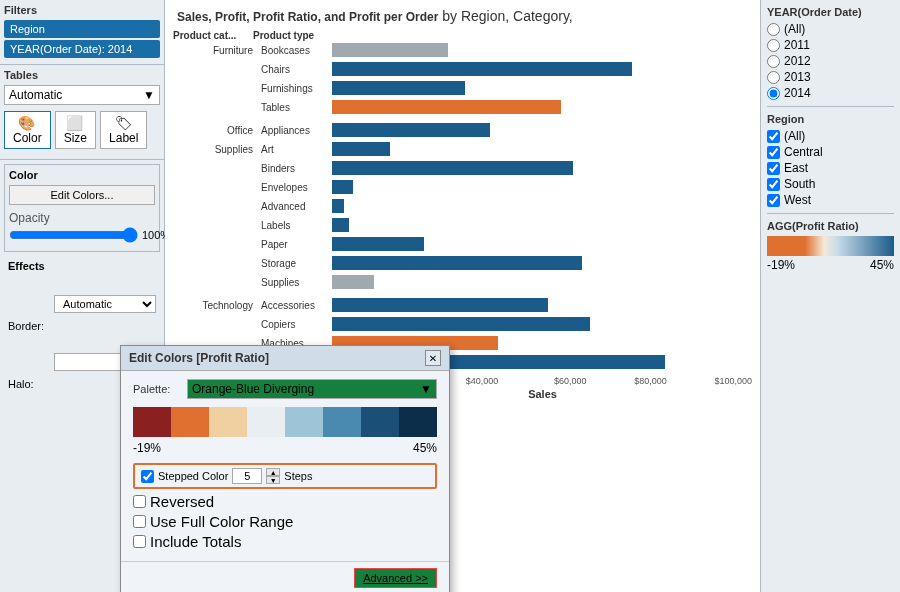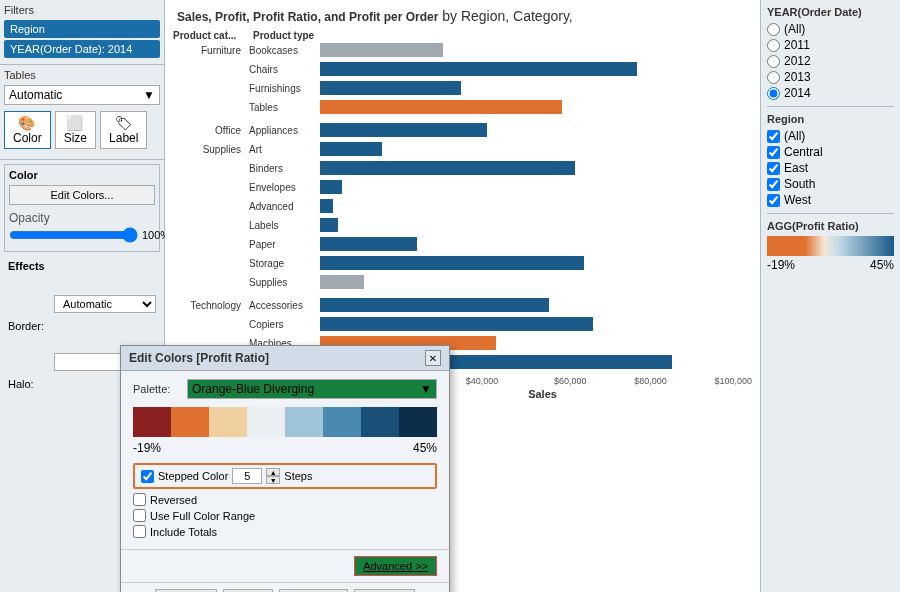--- a/index.html
+++ b/index.html
@@ -4,21 +4,21 @@
   <style>
     * { box-sizing: border-box; margin: 0; padding: 0; font-family: Arial, sans-serif; font-size: 12px; }
     body { background: #d0d8e0; width: 900px; height: 592px; overflow: hidden; position: relative; }
 
     .main-container { display: flex; width: 900px; height: 592px; }
 
     
     .left-panel { width: 165px; background: #e8edf2; border-right: 1px solid #b0bac4; display: flex; flex-direction: column; }
 
     .panel-section { border-bottom: 1px solid #b0bac4; padding: 4px; }
-    .panel-title { font-weight: normal; font-size: 11px; color: #333; margin-bottom: 4px; }
+    .panel-title { font-weight: bold; font-size: 11px; color: #333; margin-bottom: 4px; }
 
     .filter-item { background: #1a6ea8; color: white; padding: 3px 6px; margin-bottom: 2px; border-radius: 2px; font-size: 11px; }
 
     .marks-section { padding: 4px; }
     .marks-dropdown { width: 100%; border: 1px solid #aaa; background: white; padding: 2px 4px; font-size: 11px; display: flex; align-items: center; justify-content: space-between; cursor: pointer; margin-bottom: 6px; }
 
     .marks-icons { display: flex; gap: 4px; margin-bottom: 6px; }
     .marks-icon-item { display: flex; flex-direction: column; align-items: center; border: 1px solid #aaa; background: white; padding: 3px 8px; cursor: pointer; font-size: 10px; }
     .marks-icon-item.active { border-color: #1a6ea8; }
 
@@ -91,21 +91,21 @@
     .stepped-row { display: flex; align-items: center; gap: 4px; margin-bottom: 4px; border: 2px solid #e07030; padding: 3px 6px; border-radius: 2px; }
     .stepped-checkbox { margin: 0; }
     .stepped-label { font-size: 11px; }
     .steps-input { width: 30px; border: 1px solid #aaa; padding: 1px 2px; font-size: 11px; text-align: center; }
     .steps-spinner { display: flex; flex-direction: column; width: 14px; }
     .steps-spinner-btn { height: 8px; border: 1px solid #aaa; background: #e8e8e8; font-size: 7px; display: flex; align-items: center; justify-content: center; cursor: pointer; }
     .steps-text { font-size: 11px; }
 
     .checkbox-row { display: flex; align-items: center; gap: 4px; margin-bottom: 3px; }
     .checkbox-row input { margin: 0; }
-    .checkbox-row label { font-size: 11px; }
+    .checkbox-row label { font-size: 15px; }
 
     .dialog-bottom { display: flex; justify-content: space-between; align-items: center; padding: 6px 12px; border-top: 1px solid #ccc; }
     .advanced-btn { border: 1px solid #ef4444; background: #15803d; padding: 3px 8px; font-size: 11px; cursor: pointer; text-decoration: underline; }
 
     .dialog-buttons { padding: 6px 12px; display: flex; gap: 6px; justify-content: center; border-top: 1px solid #ccc; }
     .dialog-btn { border: 1px solid #aaa; background: #e8e8e8; padding: 3px 16px; font-size: 11px; cursor: pointer; min-width: 50px; text-align: center; }
     .section-gap { height: 4px; }
   </style>
 </head>
 <body>
@@ -173,21 +173,21 @@
     <div class="chart-title">
       <strong>Sales, Profit, Profit Ratio, and Profit per Order</strong> by Region, Category,
     </div>
 
     <div style="display:flex; padding: 2px 8px 0;">
       <div style="width:80px; font-size:10px; font-weight:bold; color:#333;">Product cat...</div>
       <div style="width:75px; font-size:10px; font-weight:bold; color:#333;">Product type</div>
       <div style="flex:1;"></div>
     </div>
 
-    <div style="padding: 0 0;">
+    <div style="padding: 0 12px;">
 
       <div class="bar-row">
         <div class="bar-cat-label">Furniture</div>
         <div class="bar-type-label">Bookcases</div>
         <div class="bar-container">
           <div class="bar bar-gray" style="width:28%;"></div>
         </div>
       </div>
       <div class="bar-row">
         <div class="bar-cat-label"></div>

